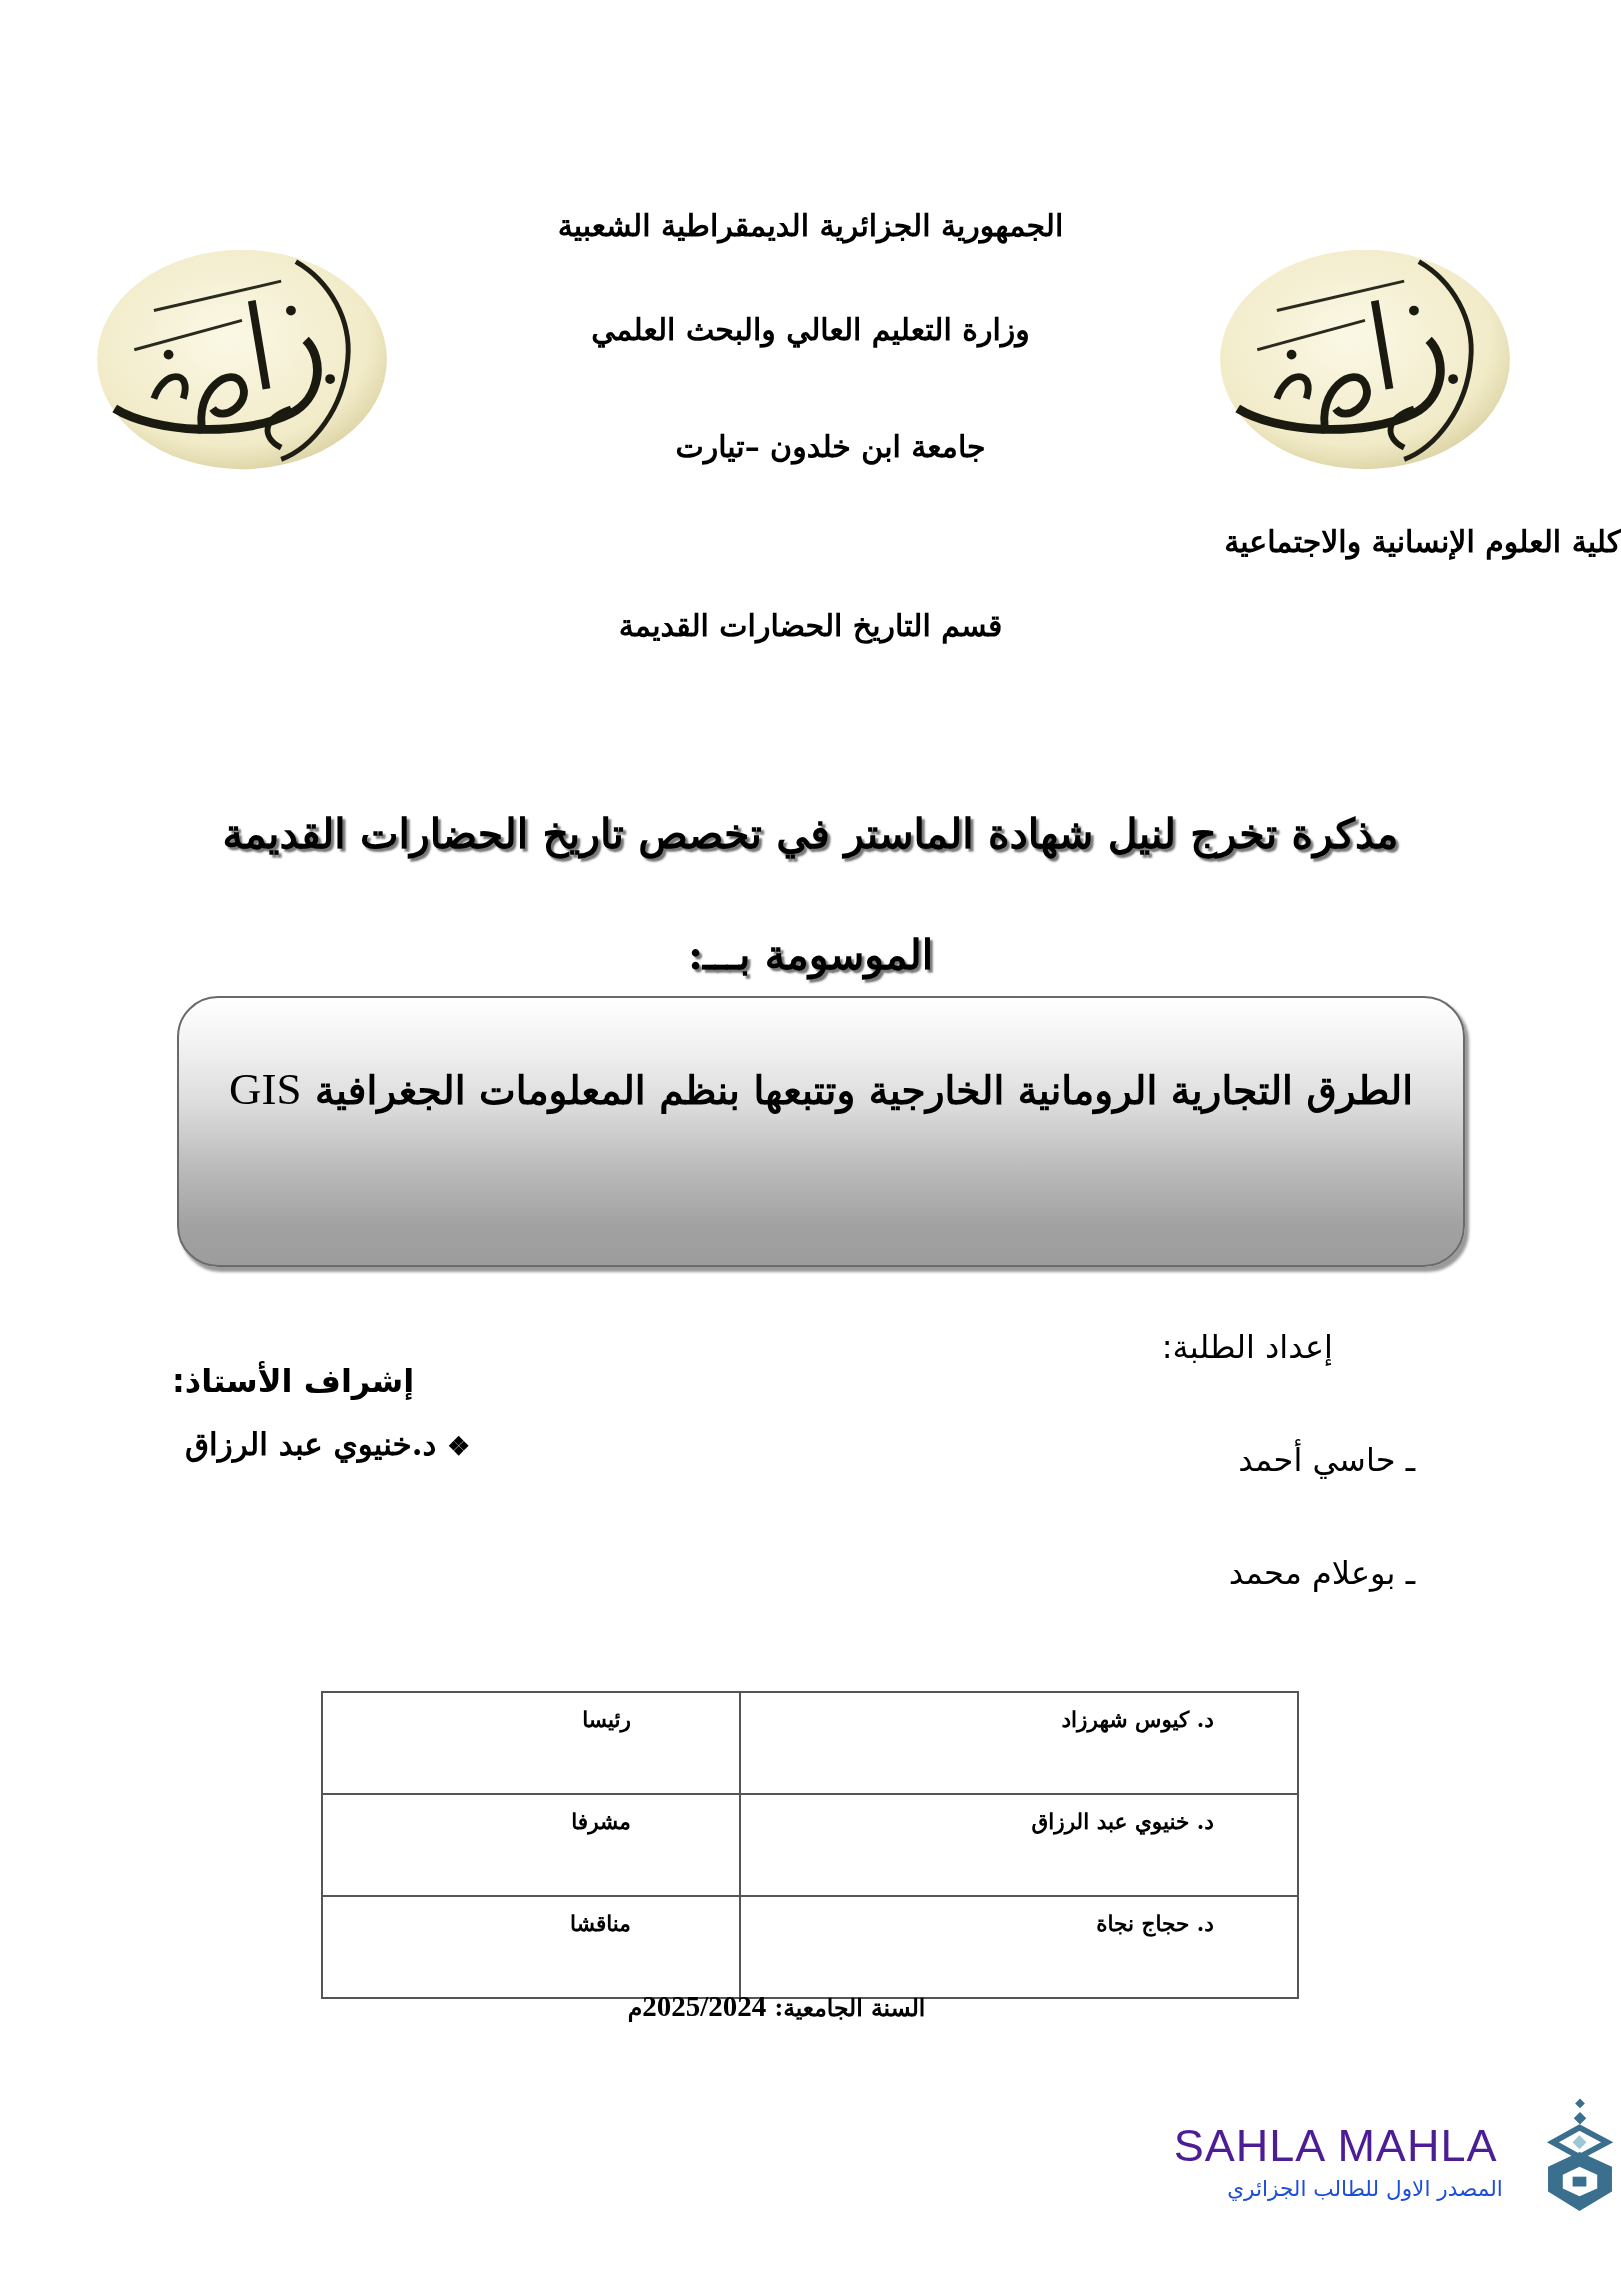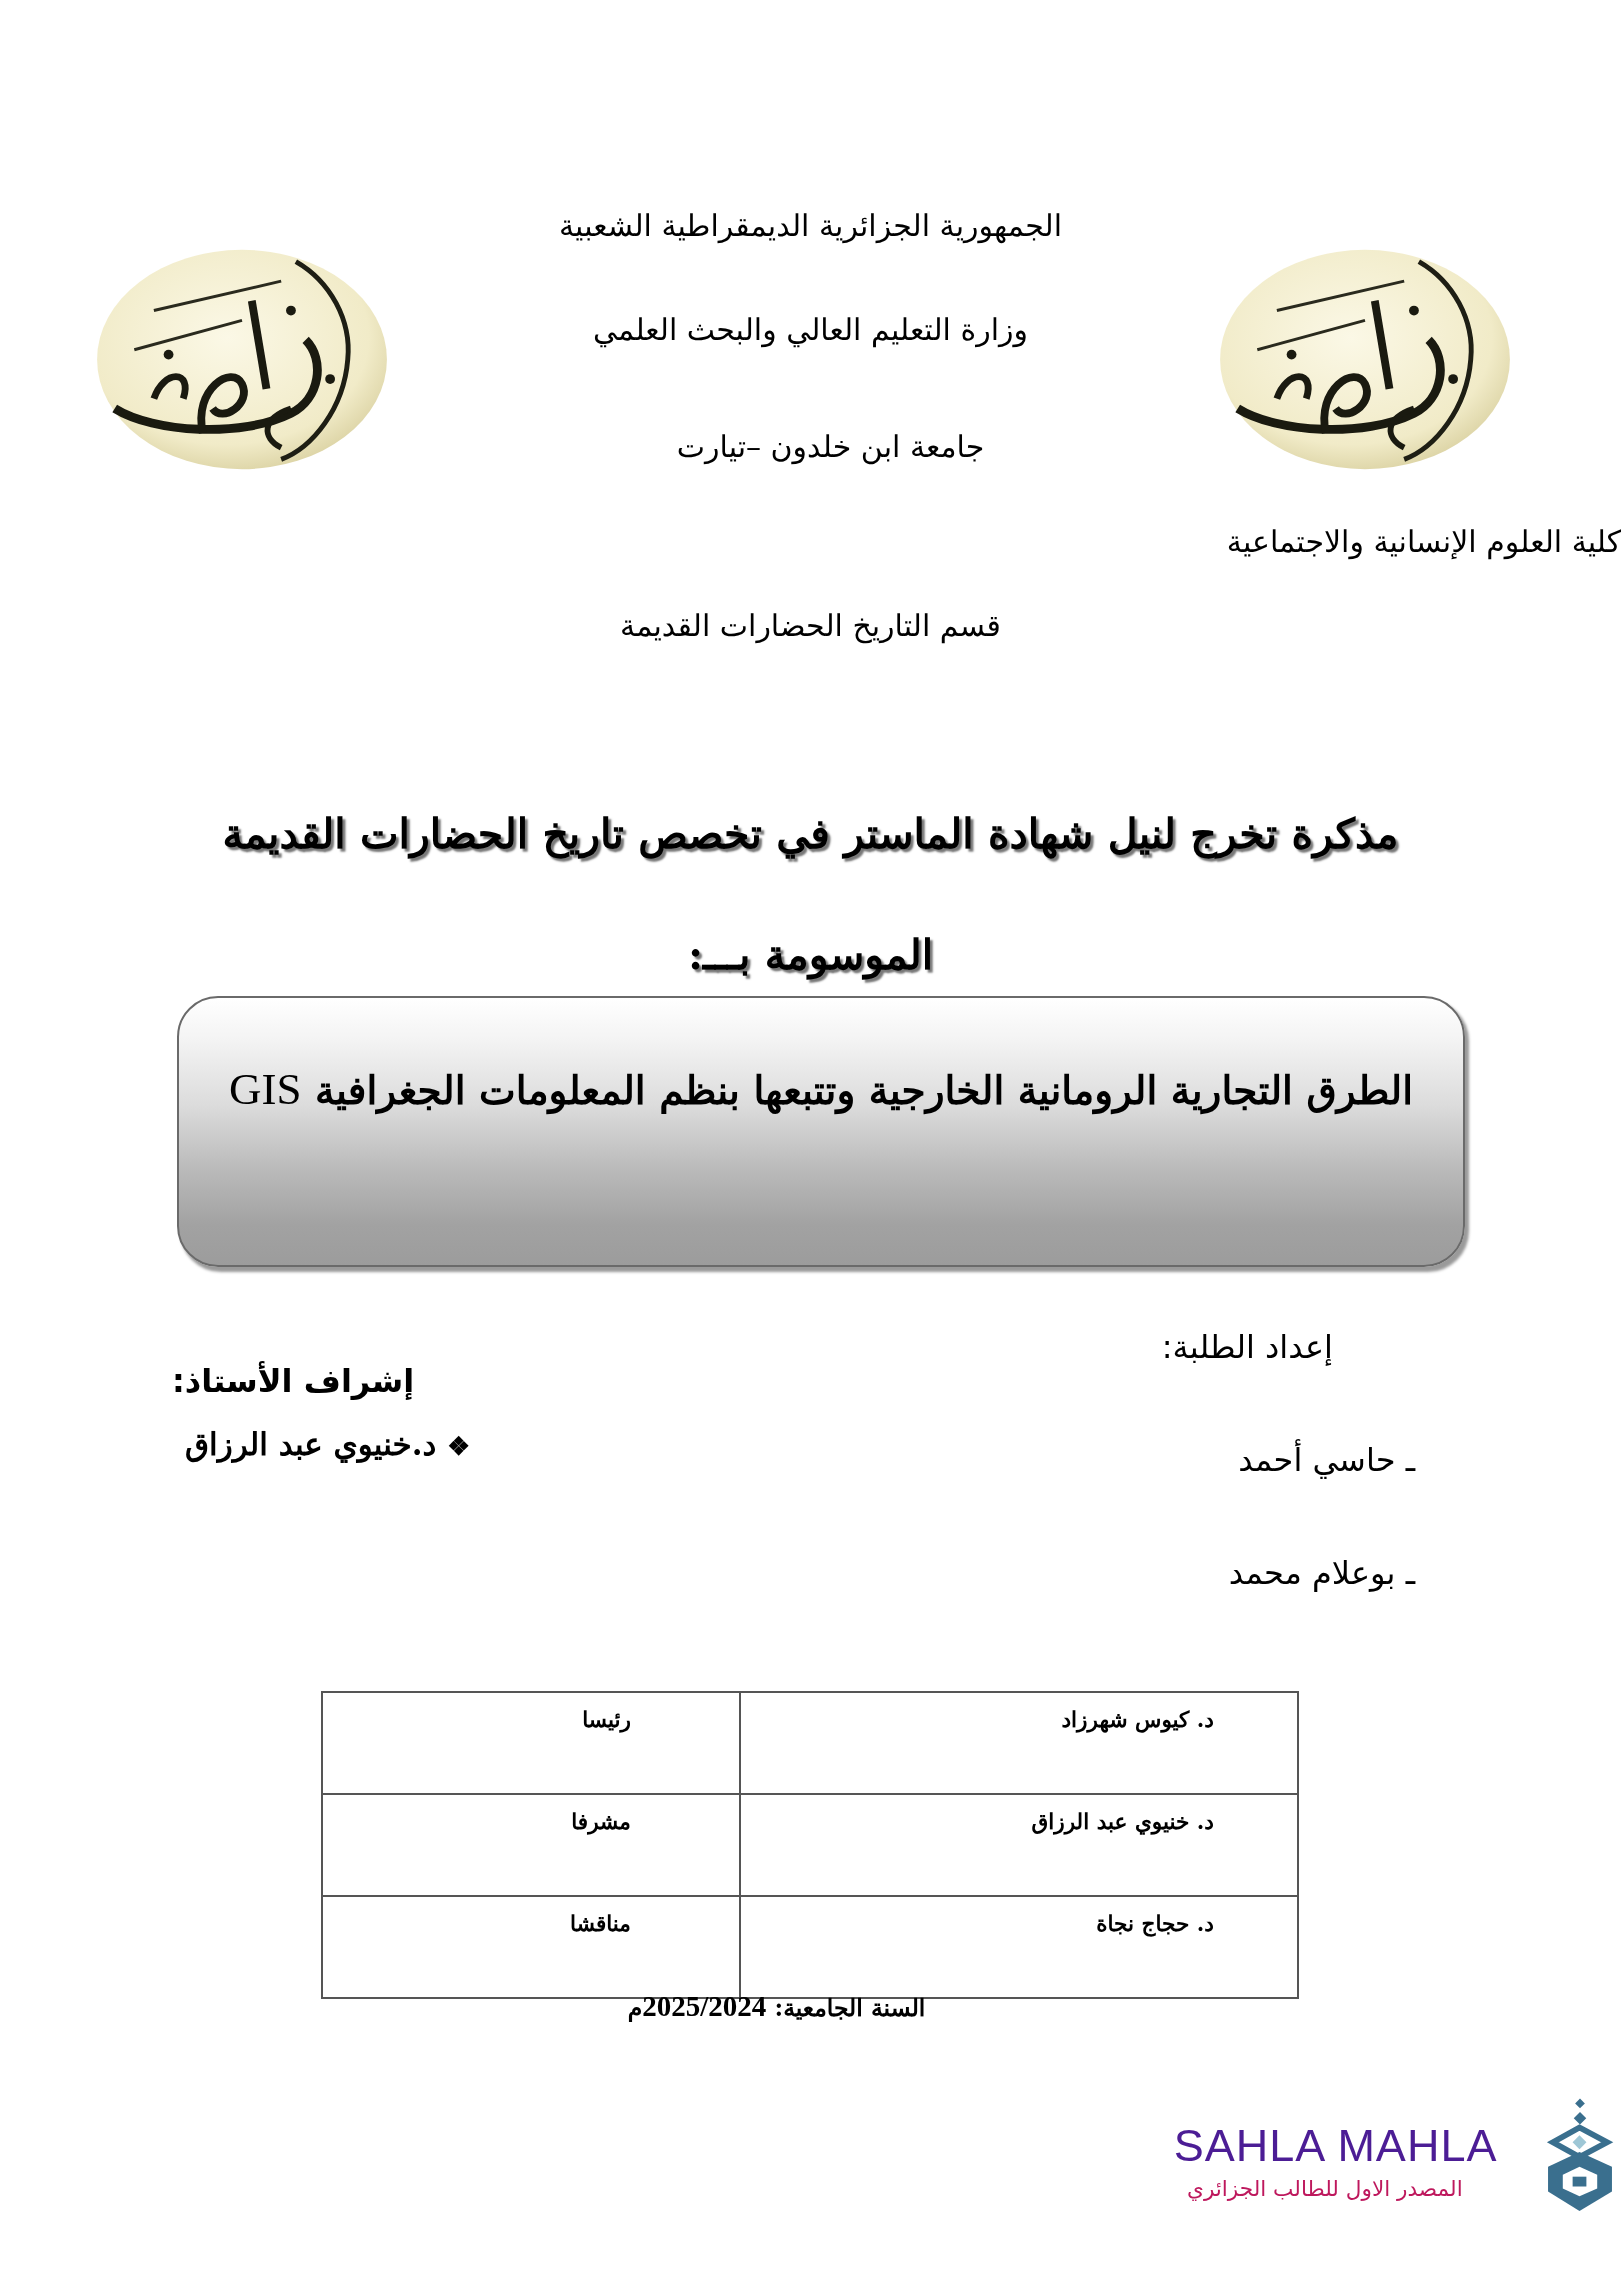--- a/index.html
+++ b/index.html
@@ -4,21 +4,21 @@
   <style>
     html, body { margin: 0; padding: 0; background: #ffffff; }
     body {
       width: 1621px; height: 2293px; position: relative; overflow: hidden;
       font-family: "DejaVu Serif", "Liberation Serif", serif;
       color: #000;
     }
     .abs { position: absolute; }
     .center-line {
       position: absolute; left: 0; width: 1621px; text-align: center;
-      direction: rtl; font-weight: normal;
+      direction: rtl; font-weight: bold;
     }
     .hdr { font-size: 30px; }
     .logo {
       position: absolute; width: 294px; height: 235px;
     }
     .statement { font-size: 41px; font-weight: bold; text-shadow: 2.9px 2.9px 2px #777; }
     .title-box {
       position: absolute; left: 177px; top: 996px; width: 1284px; height: 267px;
       border: 2px solid #6a6a6a; border-radius: 41px;
       background: linear-gradient(to bottom, #ffffff 0%, #f4f4f4 15%, #dcdcdc 40%, #b9b9b9 65%, #a2a2a2 85%, #9c9c9c 100%);
@@ -46,22 +46,22 @@
     .year { font-size: 23.5px; font-weight: bold; direction: rtl; }
     .year .num { font-family: "Liberation Serif", serif; font-size: 29px; font-weight: bold; }
     .brand {
       position: absolute; left: 1166px; top: 2098px; width: 451px; height: 118px;
     }
     .brand-text {
       position: absolute; left: 7.8px; top: 21.6px; font-family: "Liberation Sans", sans-serif;
       font-size: 45px; letter-spacing: 1px; color: #4c1d95; white-space: nowrap;
     }
     .brand-sub {
-      position: absolute; left: 21px; top: 78px; width: 372px; direction: rtl; text-align: left;
-      font-family: "DejaVu Sans", sans-serif; font-size: 21.6px; color: #be185d; white-space: nowrap;
+      position: absolute; left: 13px; top: 78px; width: 372px; direction: rtl; text-align: center;
+      font-family: "DejaVu Sans", sans-serif; font-size: 21.6px; color: #1d4ed8; white-space: nowrap;
     }
     .brand-mark { position: absolute; left: 377px; top: 0; width: 74px; height: 118px; }
   </style>
 </head>
 <body>
 
 <div class="logo" style="left:95px; top:242px;">
   <svg width="294" height="235" viewBox="0 0 300 240">
     <defs>
       <radialGradient id="sealg1" cx="45%" cy="40%" r="65%">

